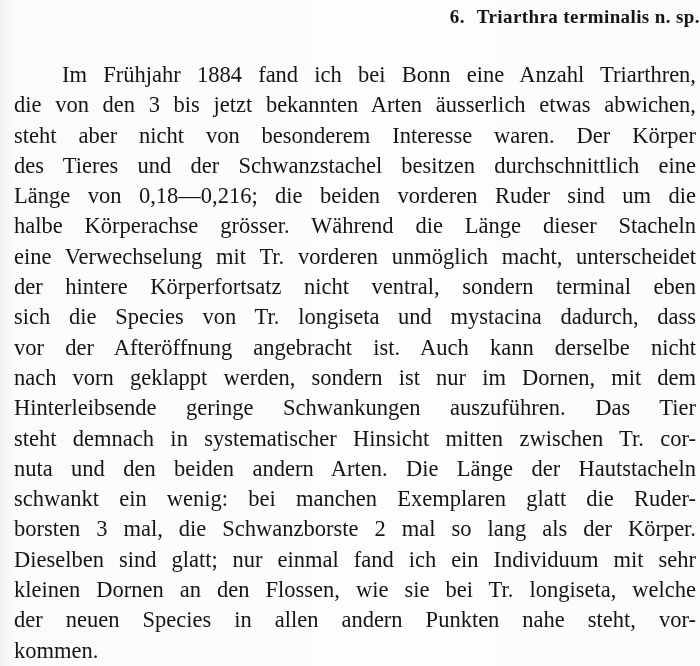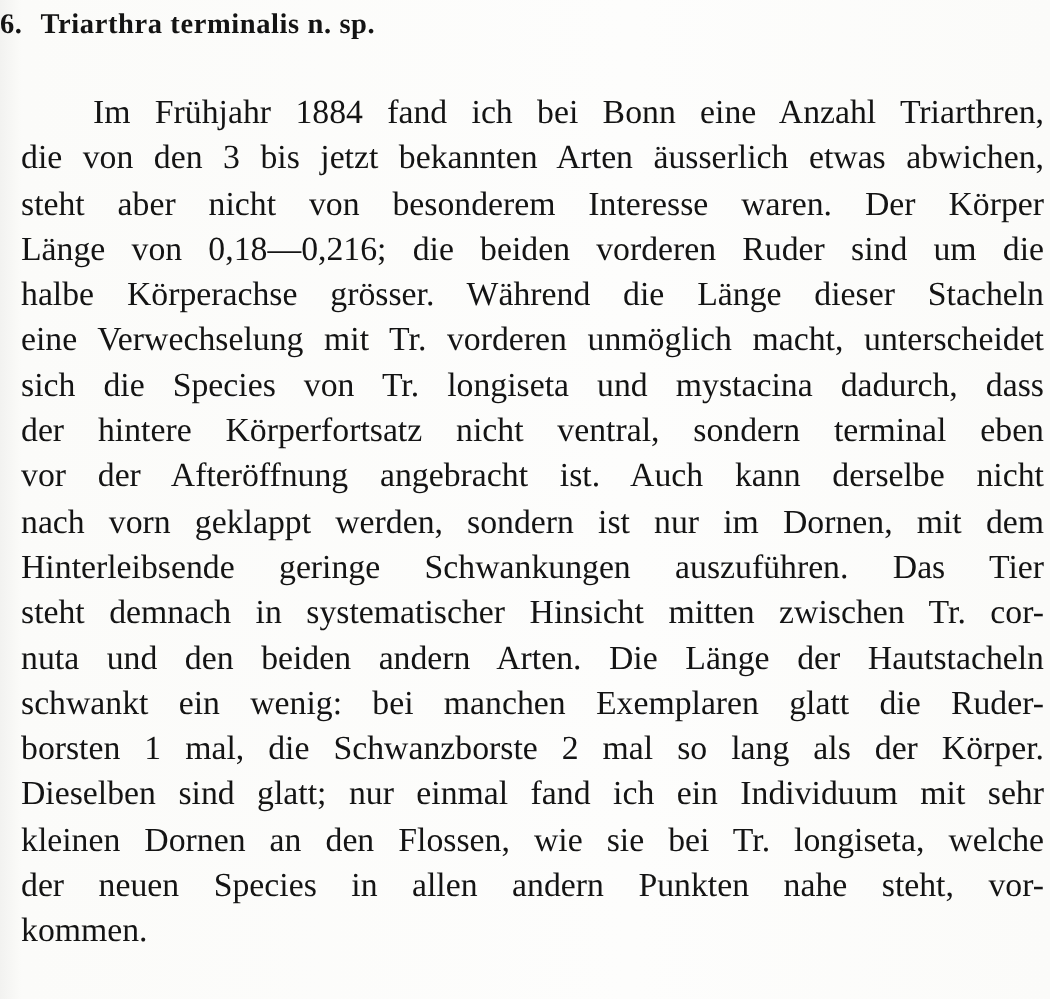--- a/index.html
+++ b/index.html
@@ -21,21 +21,21 @@
       top: 0;
       width: 700px;
       height: 666px;
       background: linear-gradient(90deg, #f2f2f0 0px, #fbfbf9 14px, #fdfdfc 60%, #fbfbf9 100%);
     }
     .heading {
       position: absolute;
       top: 5px;
       left: 0;
       width: 700px;
-      text-align: left;
+      text-align: right;
       font-weight: bold;
       font-size: 19px;
       letter-spacing: 0.4px;
       line-height: 24px;
     }
     .heading .num {
       margin-right: 12px;
     }
     .body-text {
       position: absolute;
@@ -66,30 +66,31 @@
 
 <div class="page">
   <div class="heading">
     <span class="num">6.</span><span>Triarthra terminalis n. sp.</span>
   </div>
 
   <div class="body-text">
     <span class="line first">Im Frühjahr 1884 fand ich bei Bonn eine Anzahl Triarthren,</span>
     <span class="line">die von den 3 bis jetzt bekannten Arten äusserlich etwas abwichen,</span>
     <span class="line">steht aber nicht von besonderem Interesse waren. Der Körper</span>
+    <span class="line">des Tieres und der Schwanzstachel besitzen durchschnittlich eine</span>
     <span class="line">Länge von 0,18—0,216; die beiden vorderen Ruder sind um die</span>
     <span class="line">halbe Körperachse grösser. Während die Länge dieser Stacheln</span>
     <span class="line">eine Verwechselung mit Tr. vorderen unmöglich macht, unterscheidet</span>
+    <span class="line">der hintere Körperfortsatz nicht ventral, sondern terminal eben</span>
     <span class="line">sich die Species von Tr. longiseta und mystacina dadurch, dass</span>
-    <span class="line">der hintere Körperfortsatz nicht ventral, sondern terminal eben</span>
     <span class="line">vor der Afteröffnung angebracht ist. Auch kann derselbe nicht</span>
     <span class="line">nach vorn geklappt werden, sondern ist nur im Dornen, mit dem</span>
     <span class="line">Hinterleibsende geringe Schwankungen auszuführen. Das Tier</span>
     <span class="line">steht demnach in systematischer Hinsicht mitten zwischen Tr. cor-</span>
     <span class="line">nuta und den beiden andern Arten. Die Länge der Hautstacheln</span>
     <span class="line">schwankt ein wenig: bei manchen Exemplaren glatt die Ruder-</span>
-    <span class="line">borsten 1 mal, die Schwanzborste 2 mal so lang als der Körper.</span>
+    <span class="line">borsten 3 mal, die Schwanzborste 2 mal so lang als der Körper.</span>
     <span class="line">Dieselben sind glatt; nur einmal fand ich ein Individuum mit sehr</span>
     <span class="line">kleinen Dornen an den Flossen, wie sie bei Tr. longiseta, welche</span>
     <span class="line">der neuen Species in allen andern Punkten nahe steht, vor-</span>
     <span class="line last">kommen.</span>
   </div>
 </div>
 
 </body></html>

